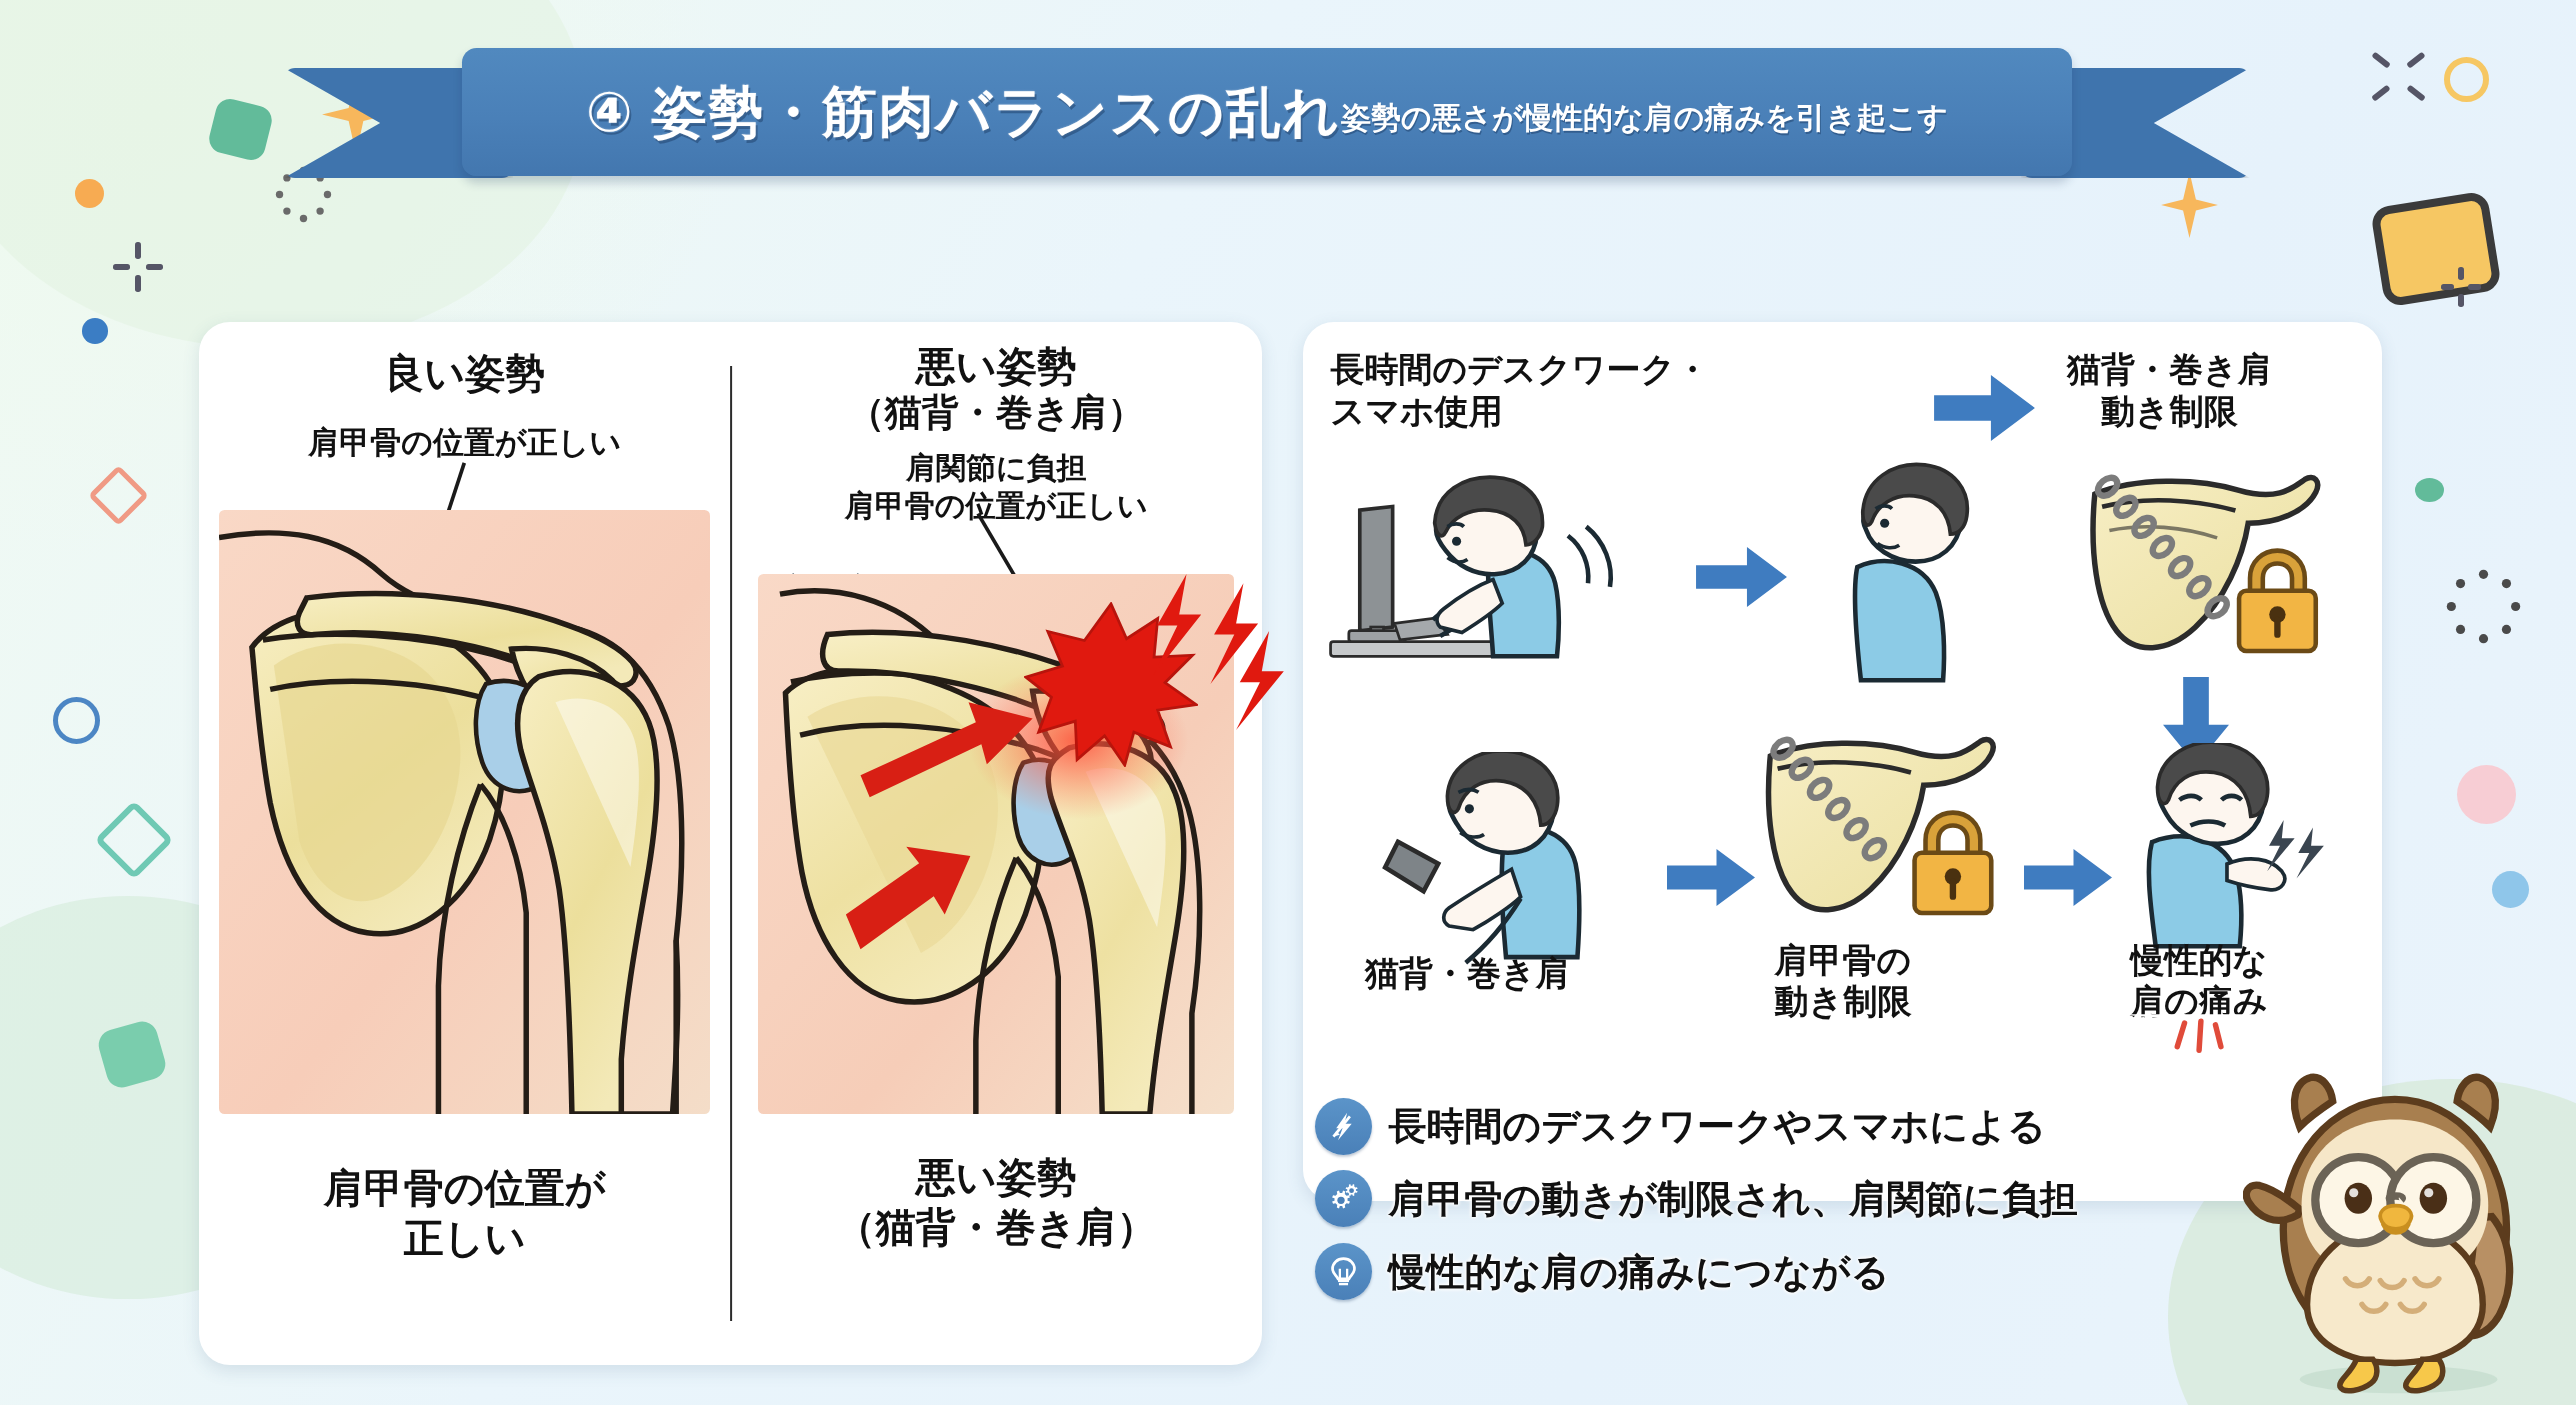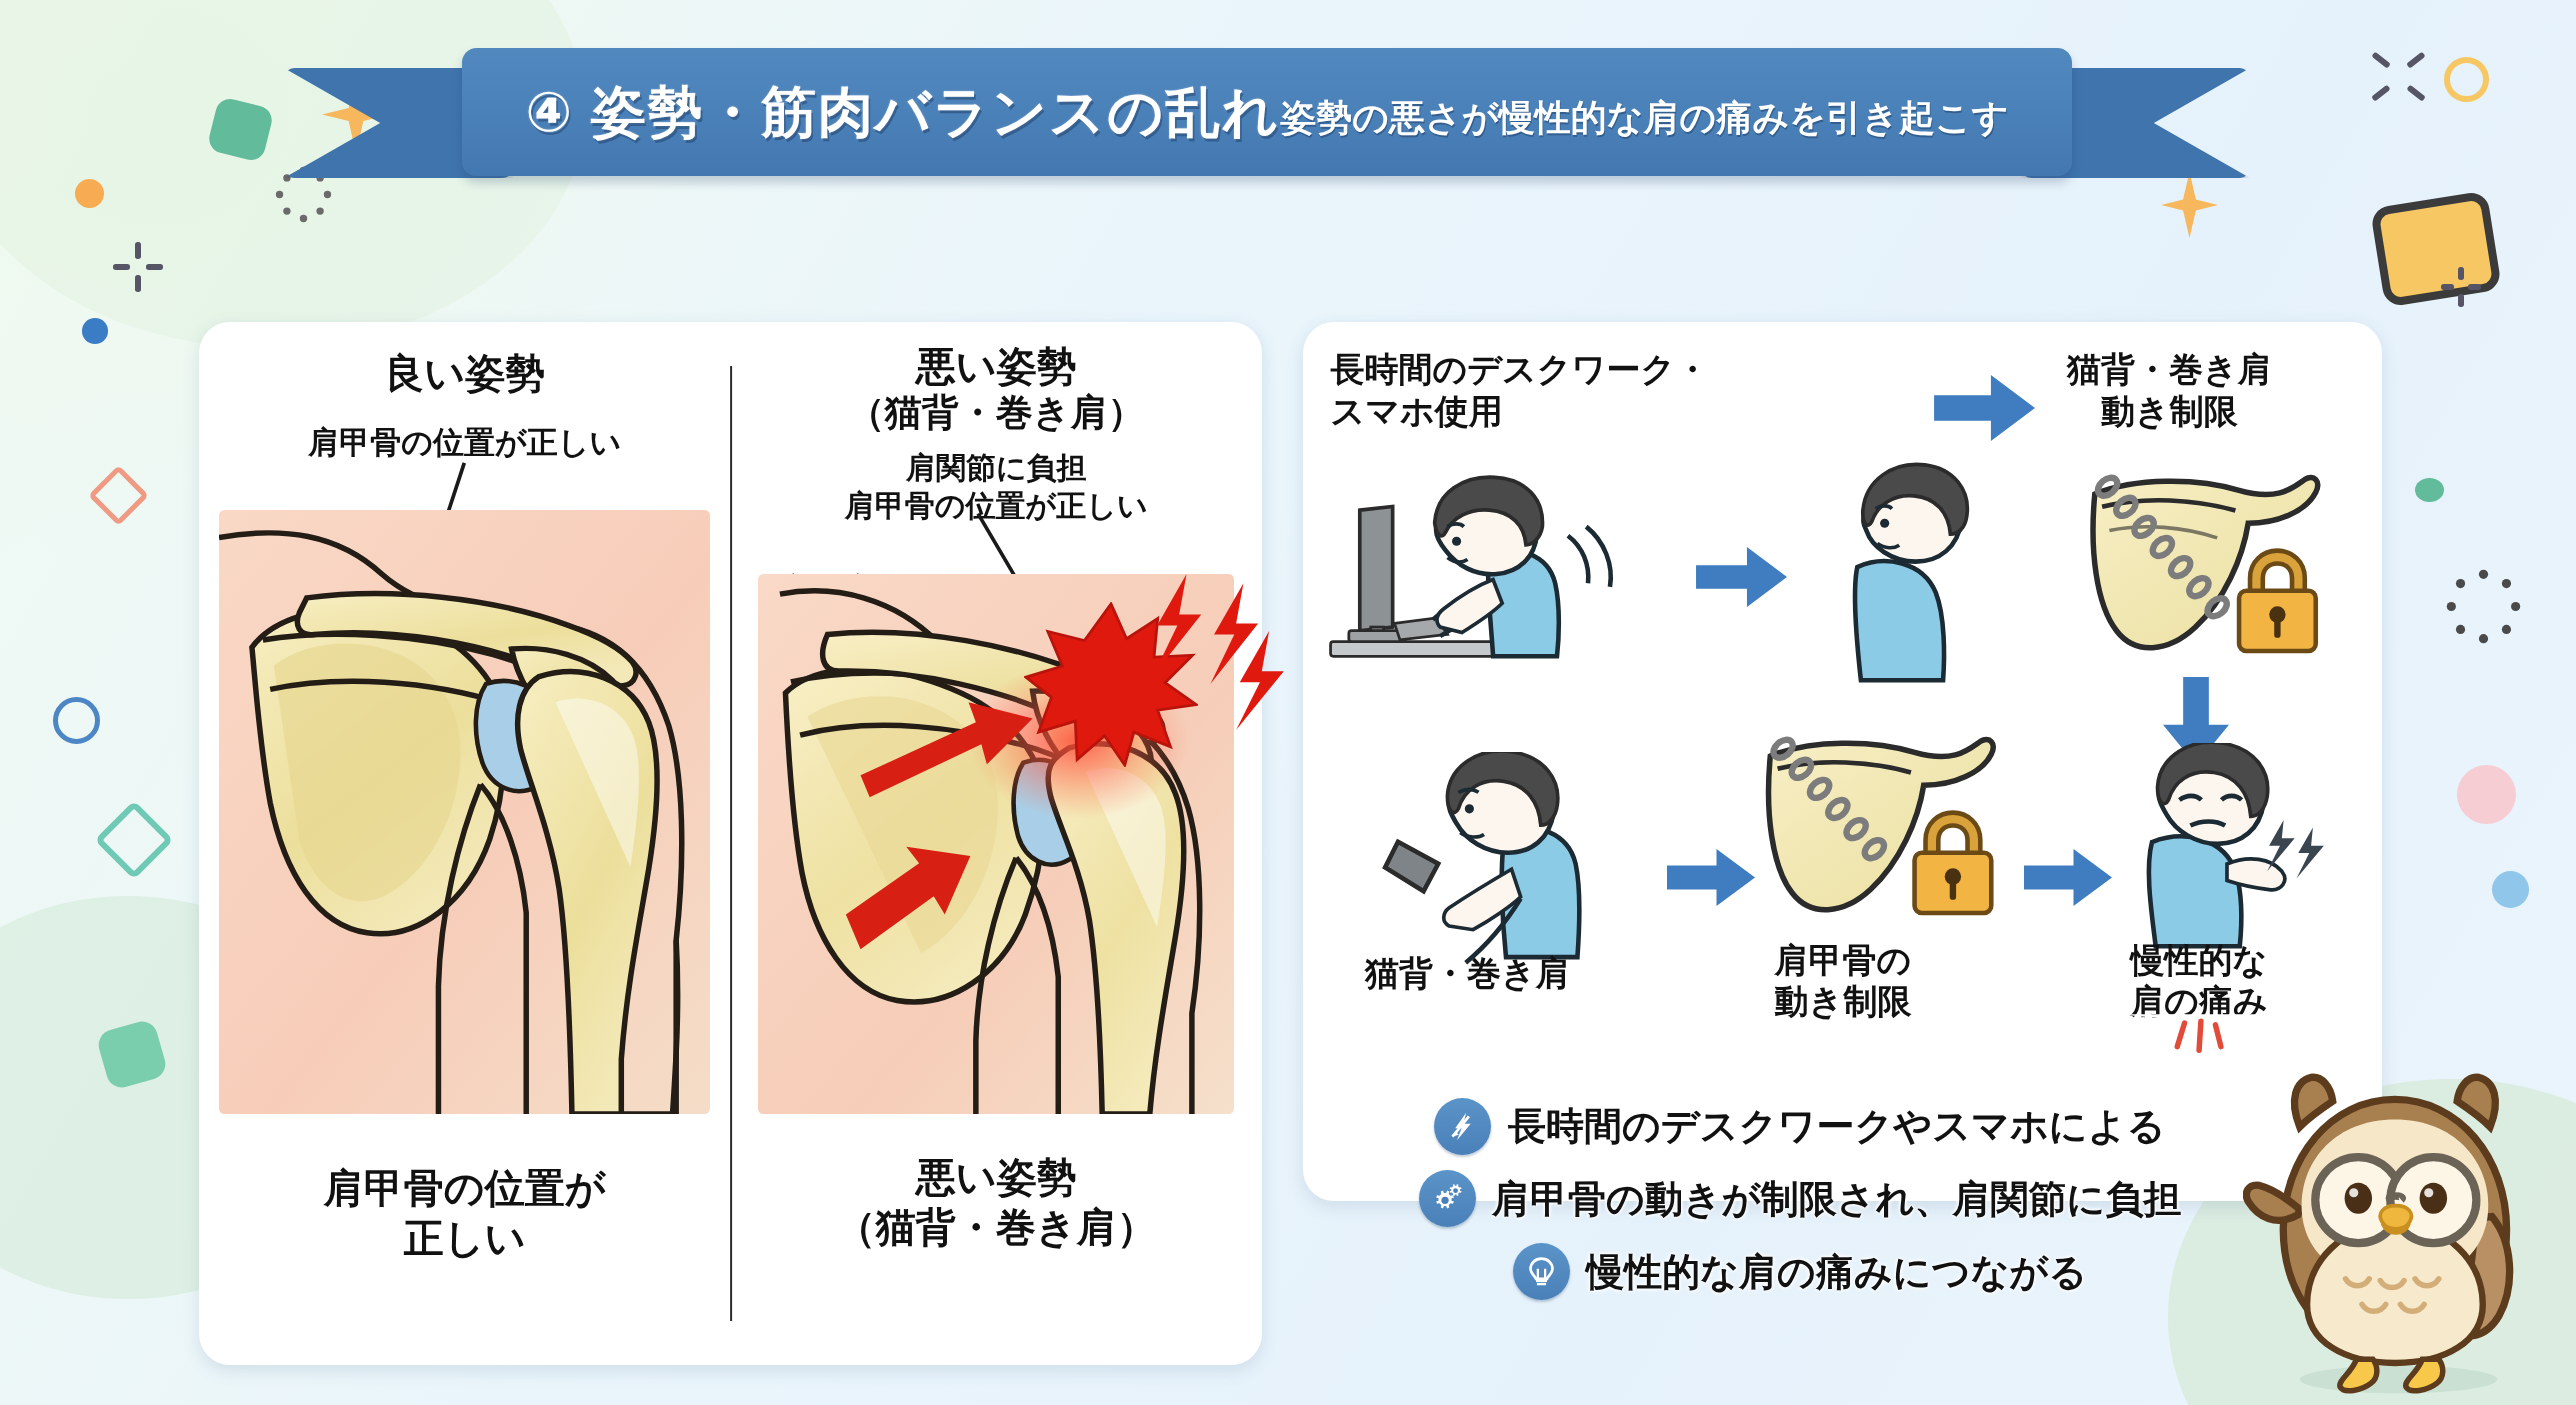--- a/index.html
+++ b/index.html
@@ -46,21 +46,21 @@
     border-radius:14.6px;
     box-shadow:0 6.4px 9.1px rgba(30,60,100,.22);
     display:flex;flex-direction:row;align-items:center;justify-content:center;
   }
   #ribbon-title{
     color:#fff;font-size:55px;font-weight:bold;letter-spacing:1.8px;
     text-shadow:1.8px 2.7px 0 rgba(25,55,95,.45), 0 0 1.8px rgba(255,255,255,.5);
     line-height:1;
   }
   #ribbon-sub{
-    color:#fff;font-size:36px;font-weight:bold;margin-top:11px;
+    color:#fff;font-size:30px;font-weight:bold;margin-top:11px;
     text-shadow:0.9px 1.8px 0 rgba(25,55,95,.45);
     line-height:1;
   }
 
   
   .card{
     position:absolute;background:#fff;border-radius:31px;
     box-shadow:0 5.5px 16.5px rgba(60,90,130,.14);
   }
   #card-left{left:199px;top:322px;width:1063px;height:1043px;}
@@ -107,21 +107,21 @@
     white-space:pre-line;
   }
   .flow-cap{
     position:absolute;font-size:34px;font-weight:bold;color:#111;line-height:1.22;
     text-align:center;white-space:pre-line;
   }
   .arrow{position:absolute;}
 
   
   #bullets{position:absolute;left:1315px;top:1096px;width:970px;}
-  .bullet{display:flex;align-items:center;margin-bottom:12.8px;height:60px;justify-content:center;}
+  .bullet{display:flex;align-items:center;margin-bottom:12.8px;height:60px;}
   .bic{
     width:57px;height:57px;border-radius:50%;
     background:linear-gradient(180deg,#5b94c9 0%,#4a80b8 100%);
     display:flex;align-items:center;justify-content:center;flex:0 0 auto;
     box-shadow:0 1.8px 2.7px rgba(40,70,110,.3);
   }
   .btxt{
     margin-left:16.5px;font-size:38px;font-weight:bold;color:#111;
     line-height:1;white-space:nowrap;
     text-shadow:0 0 3.7px #fff,0 0 3.7px #fff,0 0 5.5px #fff;

